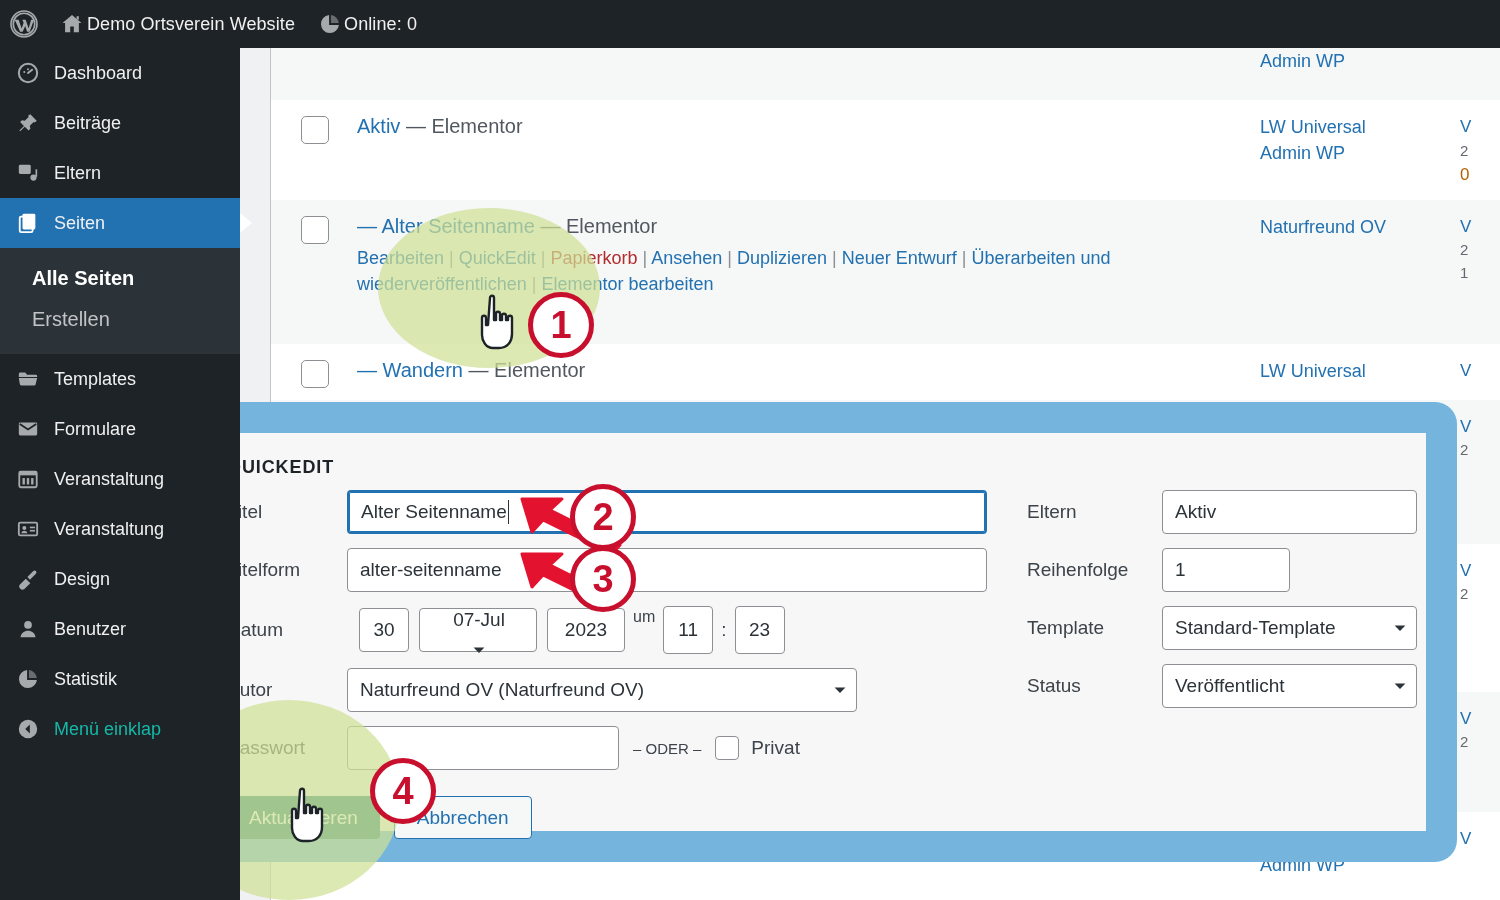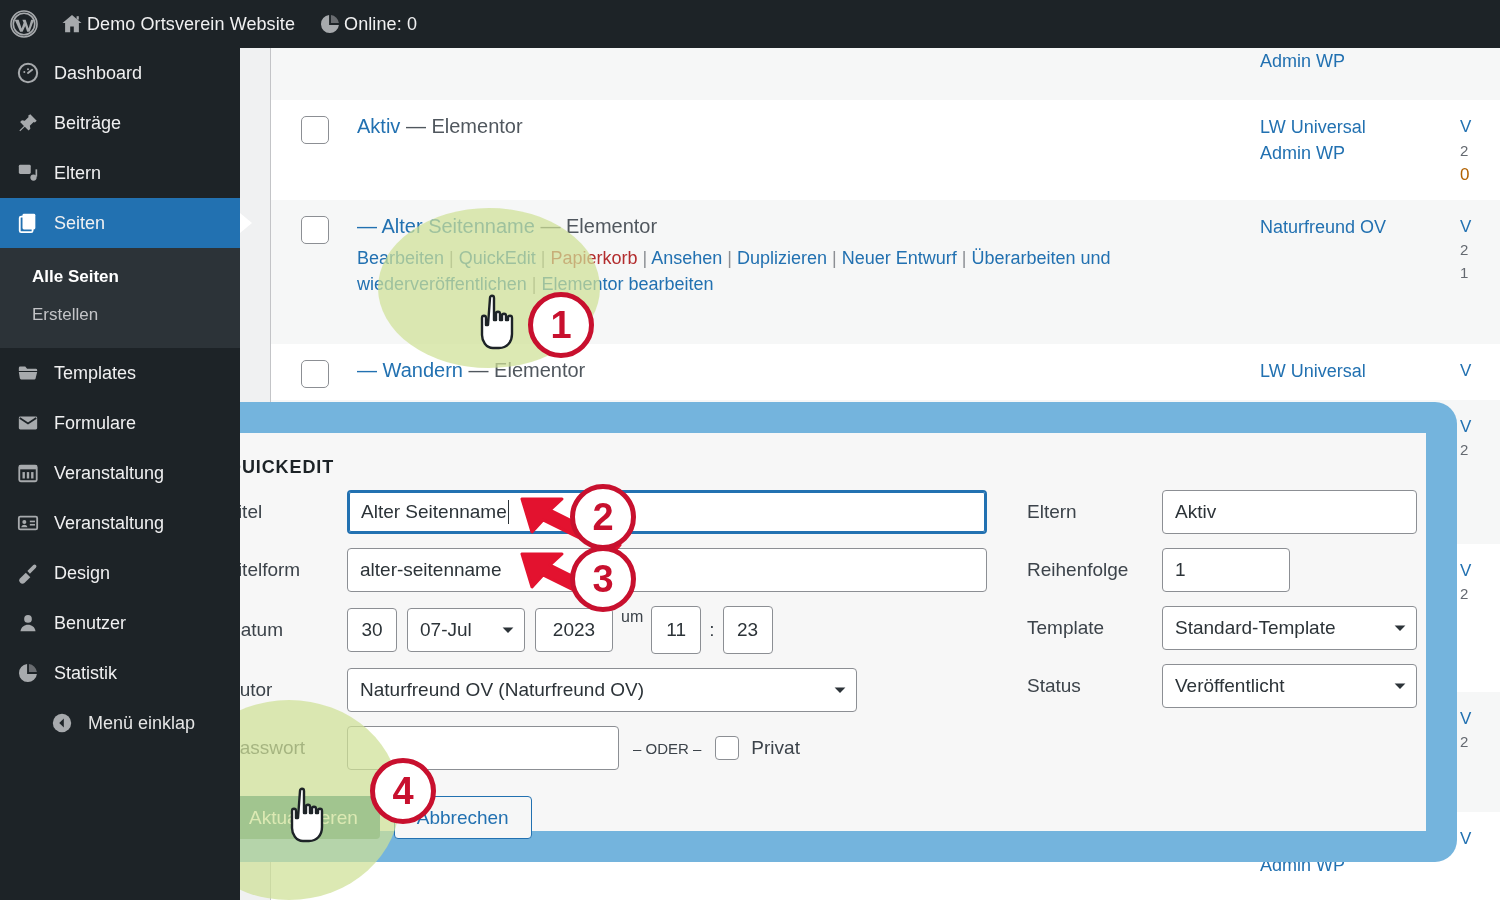--- a/index.html
+++ b/index.html
@@ -35,23 +35,23 @@
   .menu-item .ico { width: 24px; color: #a7aaad; }
   .menu-item.active { background: #2271b1; position: relative; }
   .menu-item.active .ico { color: #fff; }
   .menu-item.active::after {
     content: ""; position: absolute; right: -12px; top: 50%;
     transform: translateY(-50%);
     border-style: solid; border-width: 10px 0 10px 12px;
     border-color: transparent transparent transparent #fff;
   }
   .submenu { background: #2c3338; padding: 10px 0 14px 0; }
-  .sub-item { padding: 9px 0 9px 32px; font-size: 17px; color: #c3c4c7; }
+  .sub-item { padding: 9px 0 9px 32px; font-size: 20px; color: #c3c4c7; }
   .sub-item.cur { color: #fff; font-weight: bold; }
-  .collapse { color: #e5e5e5; margin-left: 34px; }
+  .collapse { color: #14b8a6; }
   .collapse .ico { color: #a7aaad; }
 
   
   .content {
     position: absolute; top: 48px; left: 240px;
     width: 1260px; height: 852px; background: #f0f1f2;
     overflow: hidden;
   }
   .tablewrap {
     position: absolute; left: 30px; top: 0; width: 1260px; background: #fff;
@@ -99,30 +99,30 @@
   .flabel { font-size: 19px; color: #3c434a; width: 120px; flex: 0 0 auto; }
   .flabel.wide { width: 135px; }
   .inp {
     background: #fff; border: 1px solid #8c8f94; border-radius: 4px;
     font-size: 19px; color: #2c3338; padding: 9px 12px; height: 44px;
     display: flex; align-items: center;
   }
   .inp.focus { border: 2px solid #2271b1; box-shadow: 0 0 0 1px #2271b1 inset; }
   .inp.title { width: 640px; }
   .inp.slug { width: 640px; }
-  .inp.day { width: 50px; justify-content: center; padding: 9px 4px; }
+  .inp.day { width: 50px; justify-content: center; padding: 9px 4px; margin-left: 12px; }
   .inp.year { width: 78px; justify-content: center; padding: 9px 4px; }
   .inp.hh, .inp.mm { width: 50px; justify-content: center; padding: 23px 4px; }
   .sel {
     background: #fff; border: 1px solid #8c8f94; border-radius: 4px;
     font-size: 19px; color: #2c3338; height: 44px;
     display: flex; align-items: center; justify-content: space-between;
     padding: 0 10px 0 12px; gap: 10px;
   }
-  .sel.month { width: 118px; }
+  .sel.month { width: 118px; flex-direction: column; }
   .sel.author { width: 510px; }
   .sel.template { width: 256px; }
   .sel.status { width: 296px; }
   .caret { font-size: 15px; color: #2c3338; }
   .um { font-size: 16px; color: #3c434a; margin: 0 8px; align-self: flex-start; padding-top: 2px; }
   .colon { font-size: 19px; color: #3c434a; margin: 0 8px; }
   .inp.pw { width: 272px; background: #fff; }
   .ord { width: 128px; justify-content: flex-start; }
   .parent { width: 344px; justify-content: flex-start; }
   .oder { font-size: 15px; color: #3c434a; margin: 0 14px; }

